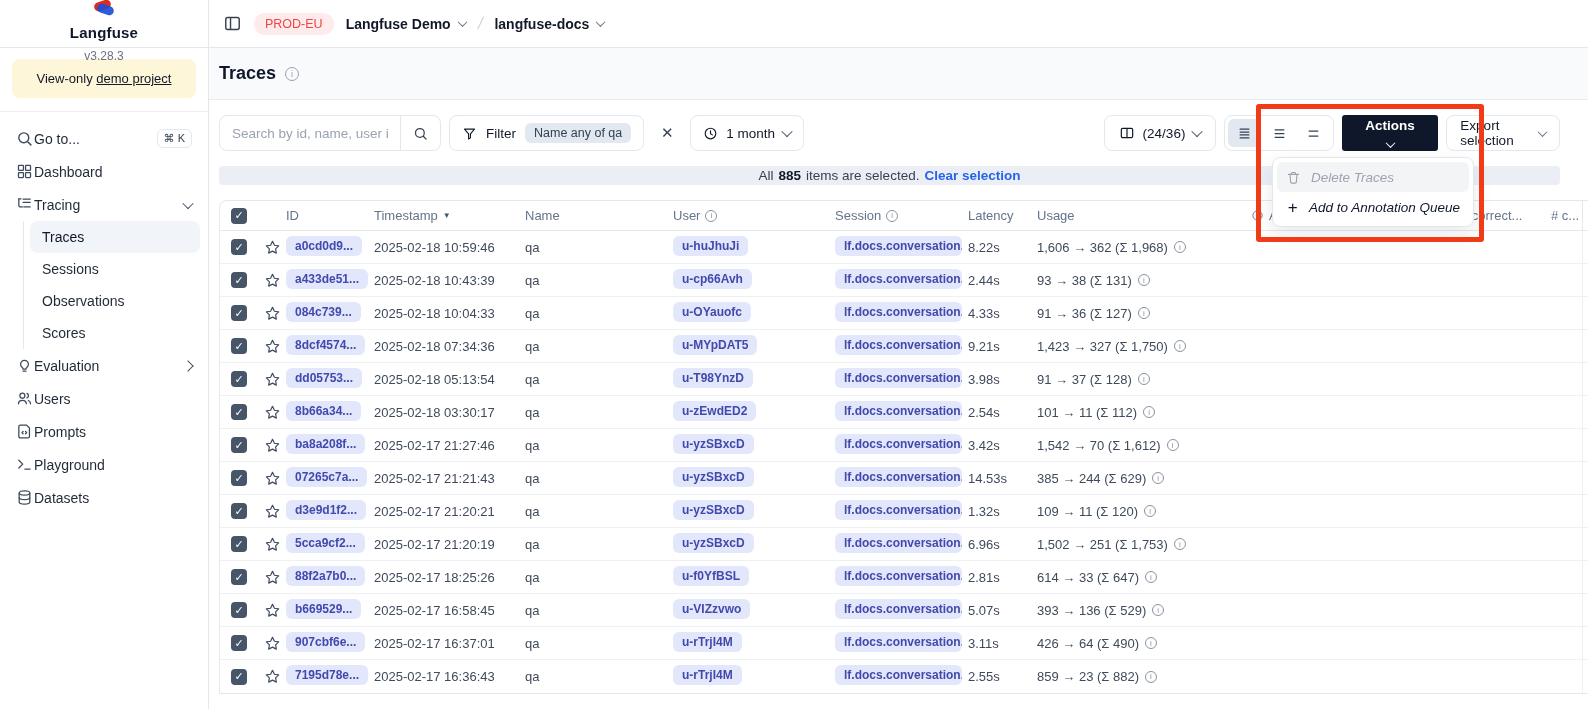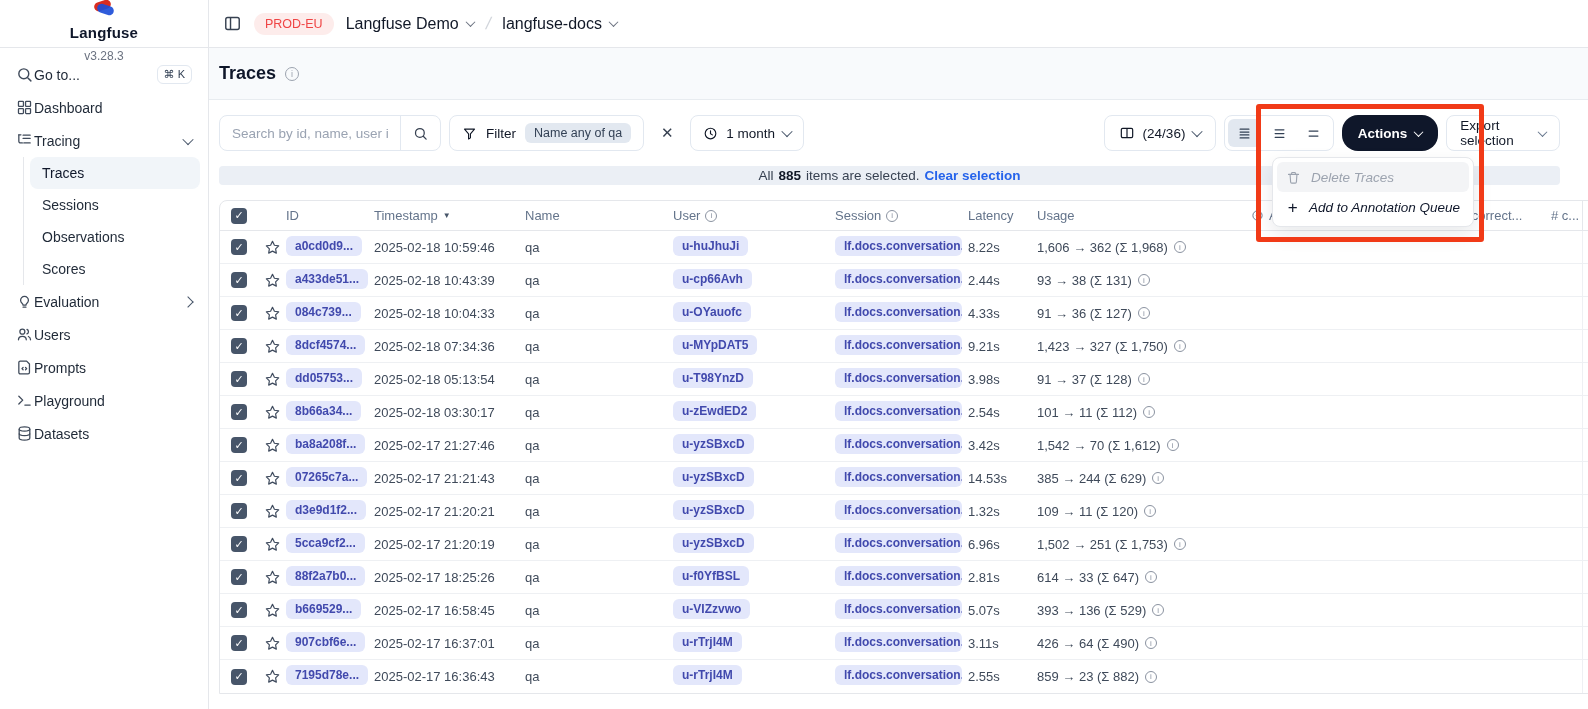--- a/index.html
+++ b/index.html
@@ -41,21 +41,21 @@
   .subnav { margin-left:15px; border-left:1px solid #e5e7eb; padding-left:6px; }
   .subnav .nav-item { height:32px; padding-left:12px; color:#1f2937; }
   .subnav .nav-item.active { background:#f1f5f9; font-weight:500; color:#0f172a; }
 
   
   .topbar { position:absolute; left:209px; top:0; right:0; height:48px; background:#fff;
     border-bottom:1px solid #e5e7eb; display:flex; align-items:center; gap:12px; padding:0 14px; }
   .panel-icon { width:19px; height:19px; color:#374151; cursor:pointer; }
   .env-badge { background:#fdeceb; color:#ef4444; font-size:12.5px; border-radius:999px;
     padding:4px 11px; font-weight:500; }
-  .crumb { display:flex; align-items:center; gap:8px; font-size:16px; color:#111827; cursor:pointer; }
+  .crumb { display:flex; align-items:center; gap:8px; font-size:14px; color:#111827; cursor:pointer;font-weight:bold; }
   .crumb .chev { width:7px; height:7px; border-color:#6b7280; }
   .crumb-slash { color:#d1d5db; font-size:17px; transform:skewX(-12deg); }
 
   
   .main { position:absolute; left:209px; top:48px; right:0; bottom:0; background:#ffffff; }
   .title-strip { height:52px; background:#f8fafc; border-bottom:1px solid #e8ecf0;
     display:flex; align-items:center; gap:9px; padding:0 0 0 10px; }
   .page-title { font-size:18px; font-weight:700; color:#0f172a; }
   .info-circle { width:14px; height:14px; border:1.3px solid #9ca3af; border-radius:50%;
     color:#9ca3af; font-size:9px; display:inline-flex; align-items:center; justify-content:center;
@@ -75,23 +75,23 @@
   .filter-chip { background:#e2e8f0; border-radius:6px; padding:3px 9px; font-size:12.5px; color:#334155; }
   .xclear { width:30px; height:30px; display:flex; align-items:center; justify-content:center;
     color:#374151; font-size:15px; cursor:pointer; border-radius:6px; }
   .time-btn { padding:0 12px; gap:8px; cursor:pointer; color:#111827; }
   .tool-right { margin-left:auto; display:flex; align-items:center; gap:8px; }
   .cols-btn { padding:0 12px; gap:8px; cursor:pointer; width:112px; justify-content:center; }
   .rowheight-group { width:110px; justify-content:space-between; padding:3px; }
   .rh-btn { width:33px; height:28px; border-radius:6px; display:flex; align-items:center;
     justify-content:center; cursor:pointer; color:#334155; }
   .rh-btn.active { background:#e2e8f0; }
-  .actions-btn { height:36px; background:#0f172a; color:#fff; border:0; border-radius:16px;
+  .actions-btn { height:36px; background:#0f172a; color:#fff; border:0; border-radius:3px;
     padding:0 16px; font-size:13.5px; font-weight:600; display:flex; align-items:center; gap:8px;
-    cursor:pointer; font-family:inherit; width:96px; justify-content:center; }
+    cursor:pointer; font-family:inherit; width:96px; justify-content:center;flex-direction:column; }
   .actions-btn .chev { border-color:#fff; width:7px; height:7px; }
   .export-btn { padding:0 14px; gap:25px; cursor:pointer; width:114px; justify-content:center; font-weight:500;}
   .export-btn .chev { border-color:#64748b; width:7px; height:7px; }
 
   .sel-banner { margin:15px 28px 0 10px; height:19px; background:#ebeff5; border-radius:4px;
     display:flex; align-items:center; justify-content:center; gap:5px; font-size:13.5px; color:#374151; }
   .sel-banner b { color:#111827; }
   .sel-banner a { color:#2563eb; font-weight:600; text-decoration:none; cursor:pointer; }
 
   
@@ -136,20 +136,26 @@
 <aside class="sidebar">
   <div class="brand-row">
     <span class="logo">
         <i class="red"></i>
         <i class="blue"></i>
       </span>
     <span class="brand-name">Langfuse</span>
     <span class="brand-version">v3.28.3</span>
   </div>
 
+  <div class="viewonly-wrap">
+    <div class="viewonly">
+      <span>View-only</span>
+      <a>demo project</a>
+    </div>
+  </div>
 
   <nav class="nav">
     <div class="nav-item">
       <svg class="nav-icon" viewBox="0 0 24 24" fill="none" stroke="currentColor" stroke-width="2" stroke-linecap="round">
           <circle cx="11" cy="11" r="7"></circle>
           <path d="M16.8 16.8L21 21"></path>
         </svg>
       <span class="grow">Go to...</span>
       <span class="kbd">⌘ K</span>
     </div>

